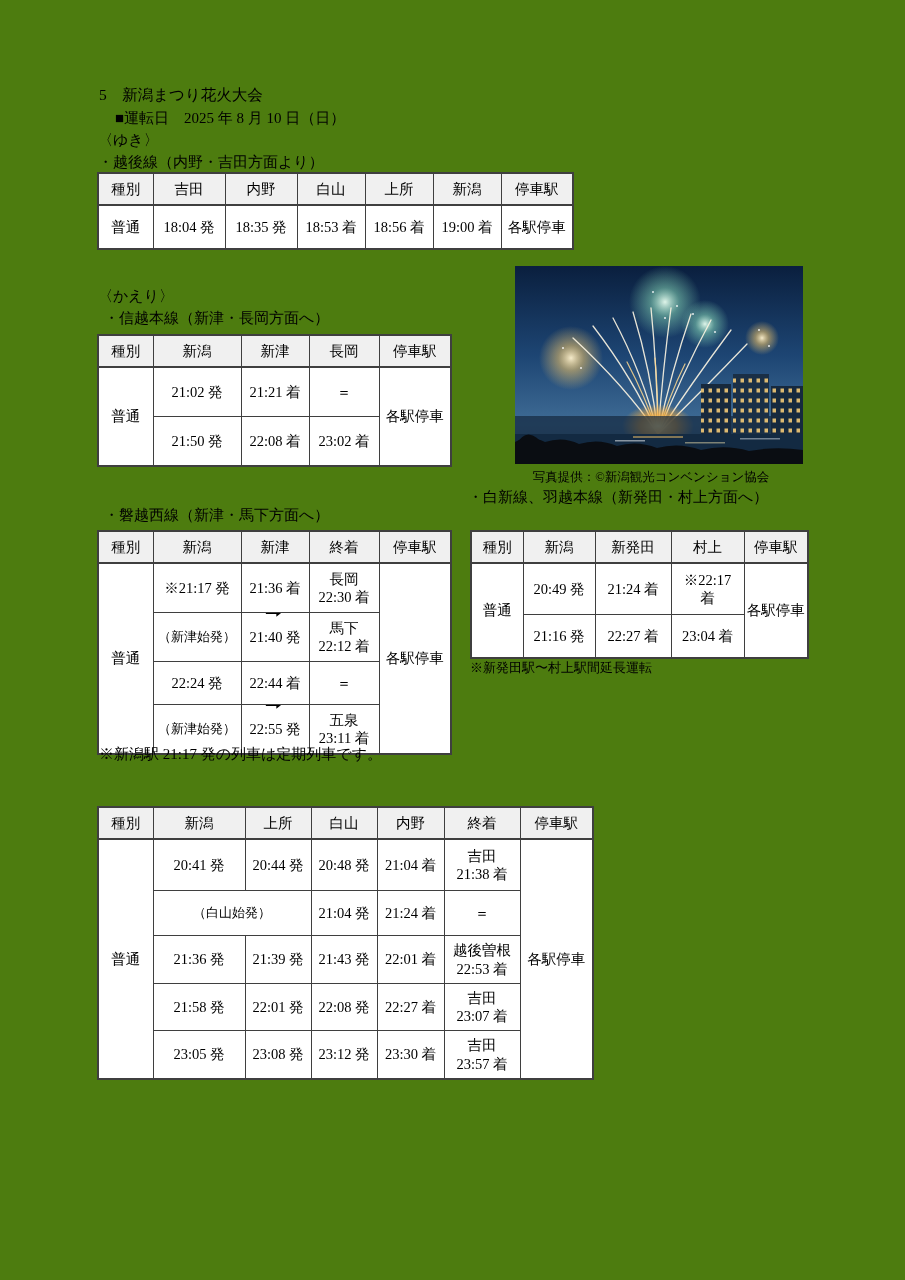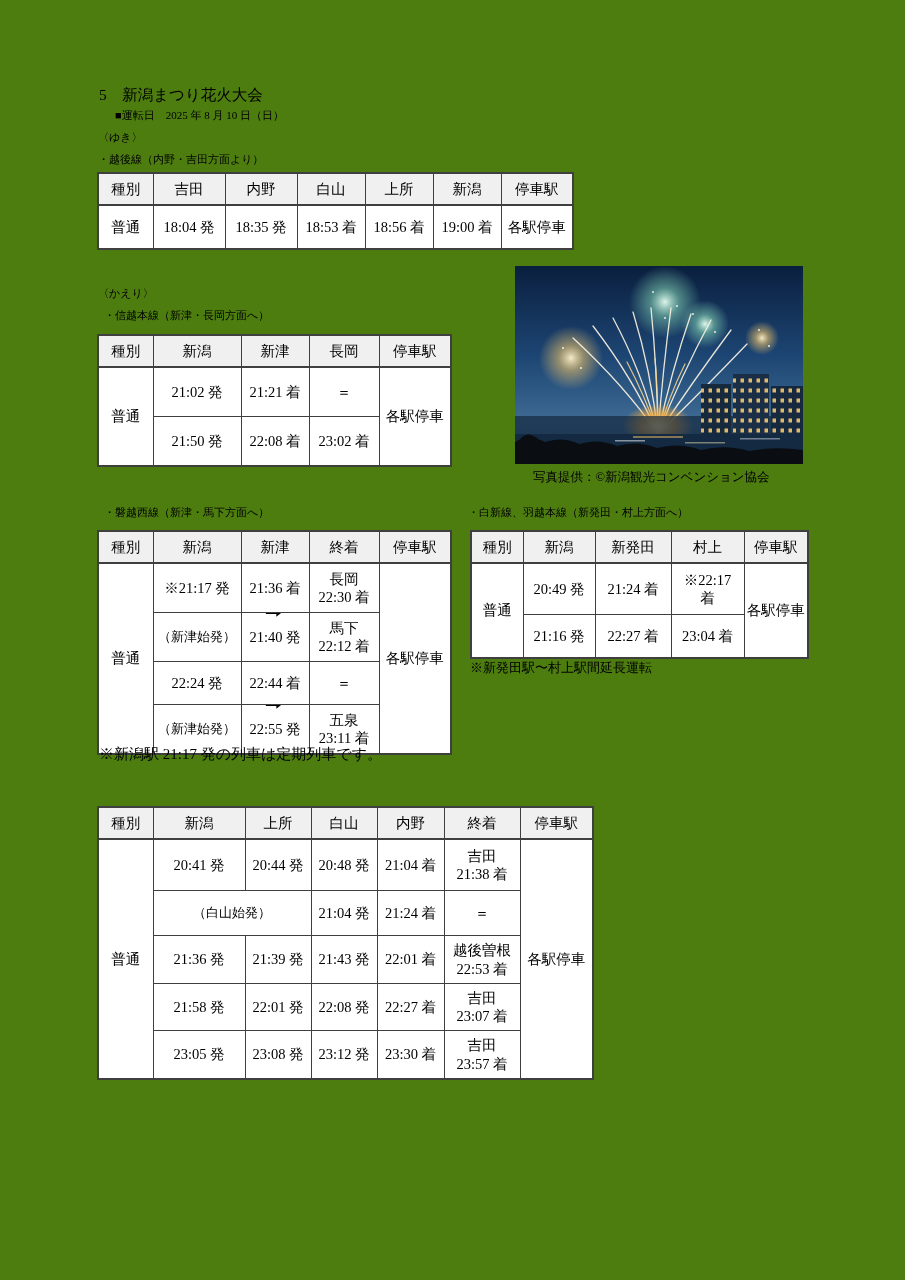--- a/index.html
+++ b/index.html
@@ -3,21 +3,21 @@
 <meta charset="utf-8">
 <style>
   html,body { margin:0; padding:0; background:#888; }
   .page {
     position:relative; width:905px; height:1280px; margin:0 auto;
     background:#4d7c0f; overflow:hidden;
     font-family:"Liberation Serif","DejaVu Serif",serif;
     color:#000;
   }
   .abs { position:absolute; white-space:nowrap; }
-  .txt { font-size:11px; line-height:1.2; }
+  .txt { font-size:15px; line-height:1.2; }
   .title { font-size:15.5px; }
   .note-sm { font-size:15px; }
   .note-md { font-size:13px; }
 
   table.tt {
     position:absolute; border-collapse:collapse; table-layout:fixed;
     font-size:14.5px; background:#fff; border:2px solid #3f3f3f;
   }
   table.tt th, table.tt td {
     border:1px solid #3f3f3f; text-align:center; vertical-align:middle;
@@ -32,22 +32,22 @@
   tr.rh48 > td { height:48px; }
   td.pre { white-space:pre-line; line-height:1.25; }
   td.paren { font-size:13px; }
   td.rel { position:relative; }
   .conn-arrow { position:absolute; left:32%; top:-9px; width:20px; height:15px; }
 
   .photo {
     position:absolute; left:515px; top:266px; width:288px; height:198px;
   }
   .caption {
-    position:absolute; left:533px; top:469px; width:288px;
-    font-size:12.5px;
+    position:absolute; left:507px; top:469px; width:288px;
+    text-align:center; font-size:12.5px;
   }
 </style>
 </head>
 <body>
 
 <div class="page">
 
   <div class="abs title" style="left:99px; top:85px;">5　新潟まつり花火大会</div>
   <div class="abs txt" style="left:115px; top:109px;">■運転日　2025 年 8 月 10 日（日）</div>
   <div class="abs txt" style="left:98px; top:131px;">〈ゆき〉</div>
@@ -258,21 +258,21 @@
             </svg>
           <span>22:55 発</span>
         </td>
         <td class="pre">五泉
 23:11 着</td>
       </tr>
     </tbody>
   </table>
   <div class="abs note-sm" style="left:99px; top:745px;">※新潟駅 21:17 発の列車は定期列車です。</div>
 
-  <div class="abs txt" style="left:468px; top:506px;">・白新線、羽越本線（新発田・村上方面へ）</div>
+  <div class="abs txt" style="left:468px; top:488px;">・白新線、羽越本線（新発田・村上方面へ）</div>
   <table class="tt" style="left:470px; top:530px; width:337px;">
     <colgroup>
         <col style="width:52px">
         <col style="width:72px">
         <col style="width:76px">
         <col style="width:73px">
         <col style="width:64px">
       </colgroup>
     <thead>
       <tr>

